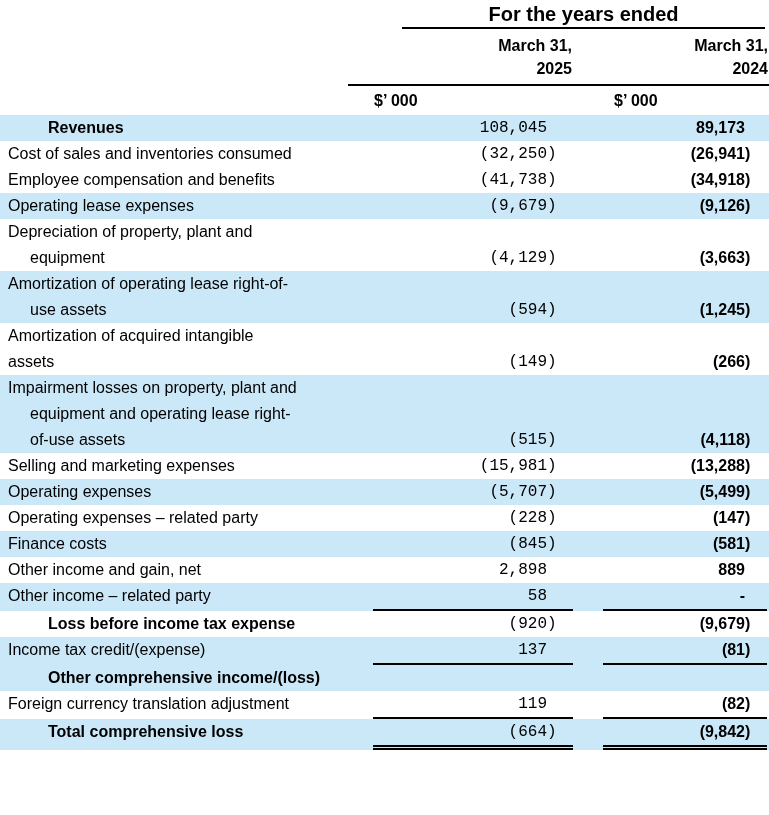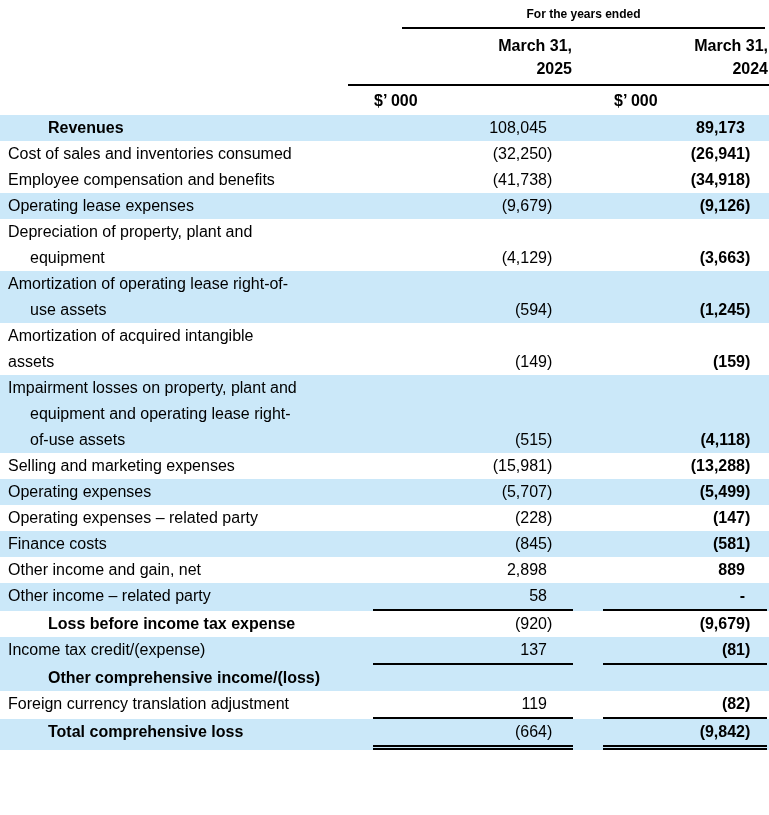--- a/index.html
+++ b/index.html
@@ -19,21 +19,21 @@
   col.c-2025{width:225px;}
   col.c-2024{width:196px;}
 
   
   .title-box{
     margin-left:53px;
     margin-right:3px;
     border-bottom:2px solid #000;
     text-align:center;
     font-weight:bold;
-    font-size:12px;
+    font-size:20px;
     padding:3px 0 3px 0;
     line-height:20px;
   }
   td.hdate{border-bottom:2px solid #000;vertical-align:bottom;}
   .hdate-box{
     text-align:right;
     font-weight:bold;
     line-height:23px;
     padding:3px 0 3px 0;
   }
@@ -57,21 +57,21 @@
   td.lbl .ln.ind{padding-left:22px;}
   tr.bold td.lbl{font-weight:bold;padding-left:48px;}
 
   td.amt{vertical-align:bottom;padding:0;}
   .abox{
     height:26px;
     line-height:26px;
     text-align:right;
     white-space:nowrap;
   }
-  td.amt.a1 .abox{margin-left:25px;padding-right:13px;}
+  td.amt.a1 .abox{margin-left:25px;padding-right:13px;font-family:Liberation Mono, monospace;}
   td.amt.a2 .abox{margin-left:30px;margin-right:2px;padding-right:9px;font-weight:bold;}
   .abox .cp{display:inline-block;width:13px;text-align:left;}
   .abox.rule-s{border-bottom:2px solid #000;}
   .abox.rule-d{border-bottom:5px double #000;}
 </style>
 </head>
 <body>
 
 <table>
   <colgroup>
@@ -182,21 +182,21 @@
       </tr>
       <tr>
         <td class="lbl">
           <div class="ln">Amortization of acquired intangible</div>
           <div class="ln">assets</div>
         </td>
         <td class="amt a1">
           <div class="abox"><span>(149</span><span class="cp">)</span></div>
         </td>
         <td class="amt a2">
-          <div class="abox"><span>(159</span><span class="cp">)</span></div>
+          <div class="abox"><span>(266</span><span class="cp">)</span></div>
         </td>
       </tr>
       <tr class="shade">
         <td class="lbl">
           <div class="ln">Impairment losses on property, plant and</div>
           <div class="ln ind">equipment and operating lease right-</div>
           <div class="ln ind">of-use assets</div>
         </td>
         <td class="amt a1">
           <div class="abox"><span>(515</span><span class="cp">)</span></div>

